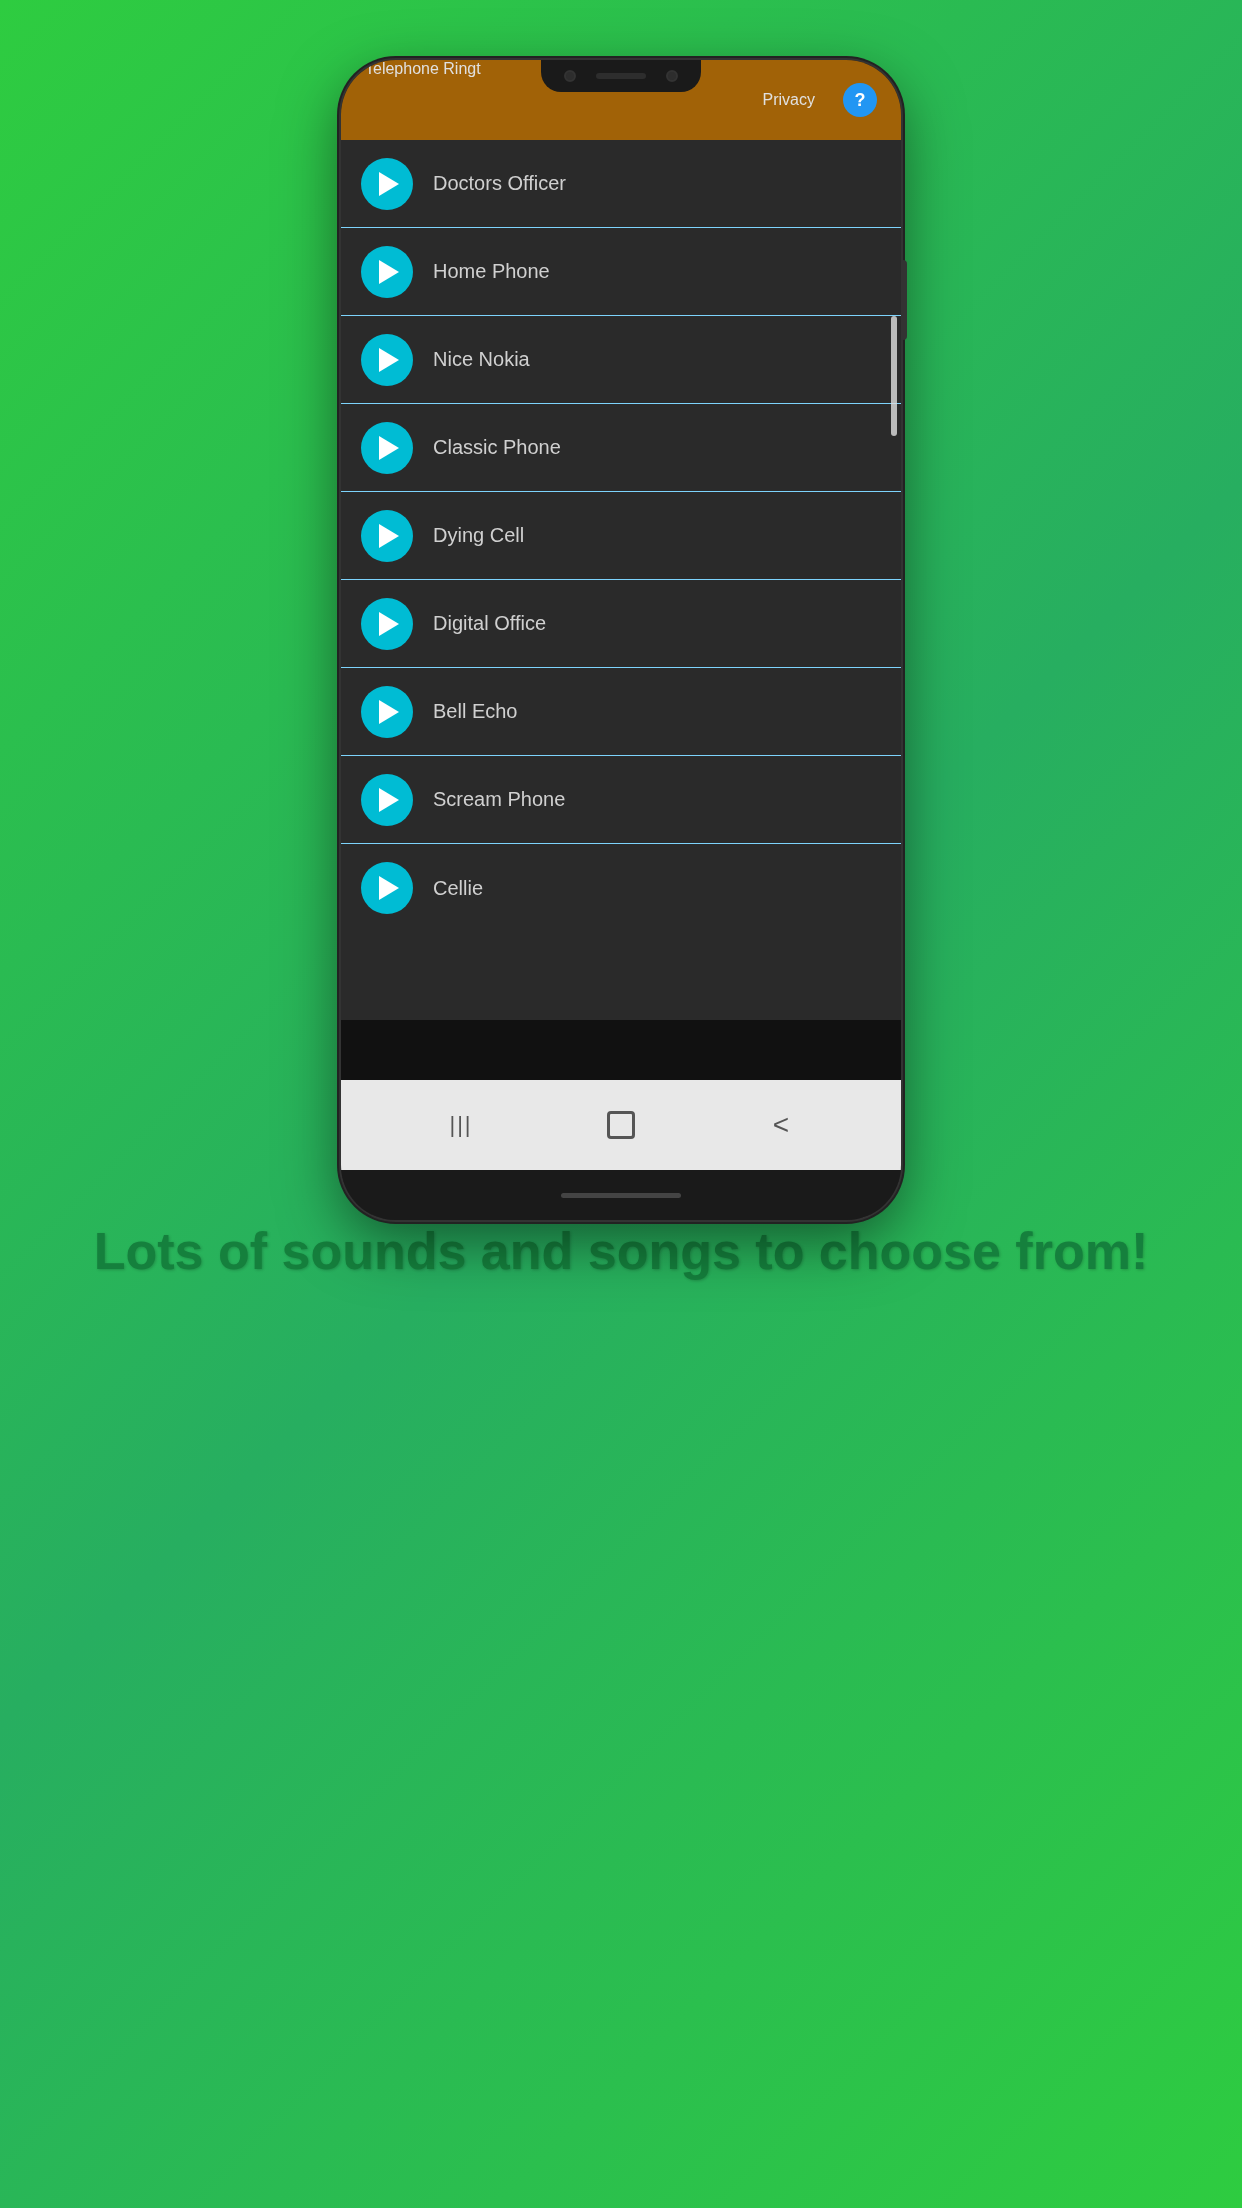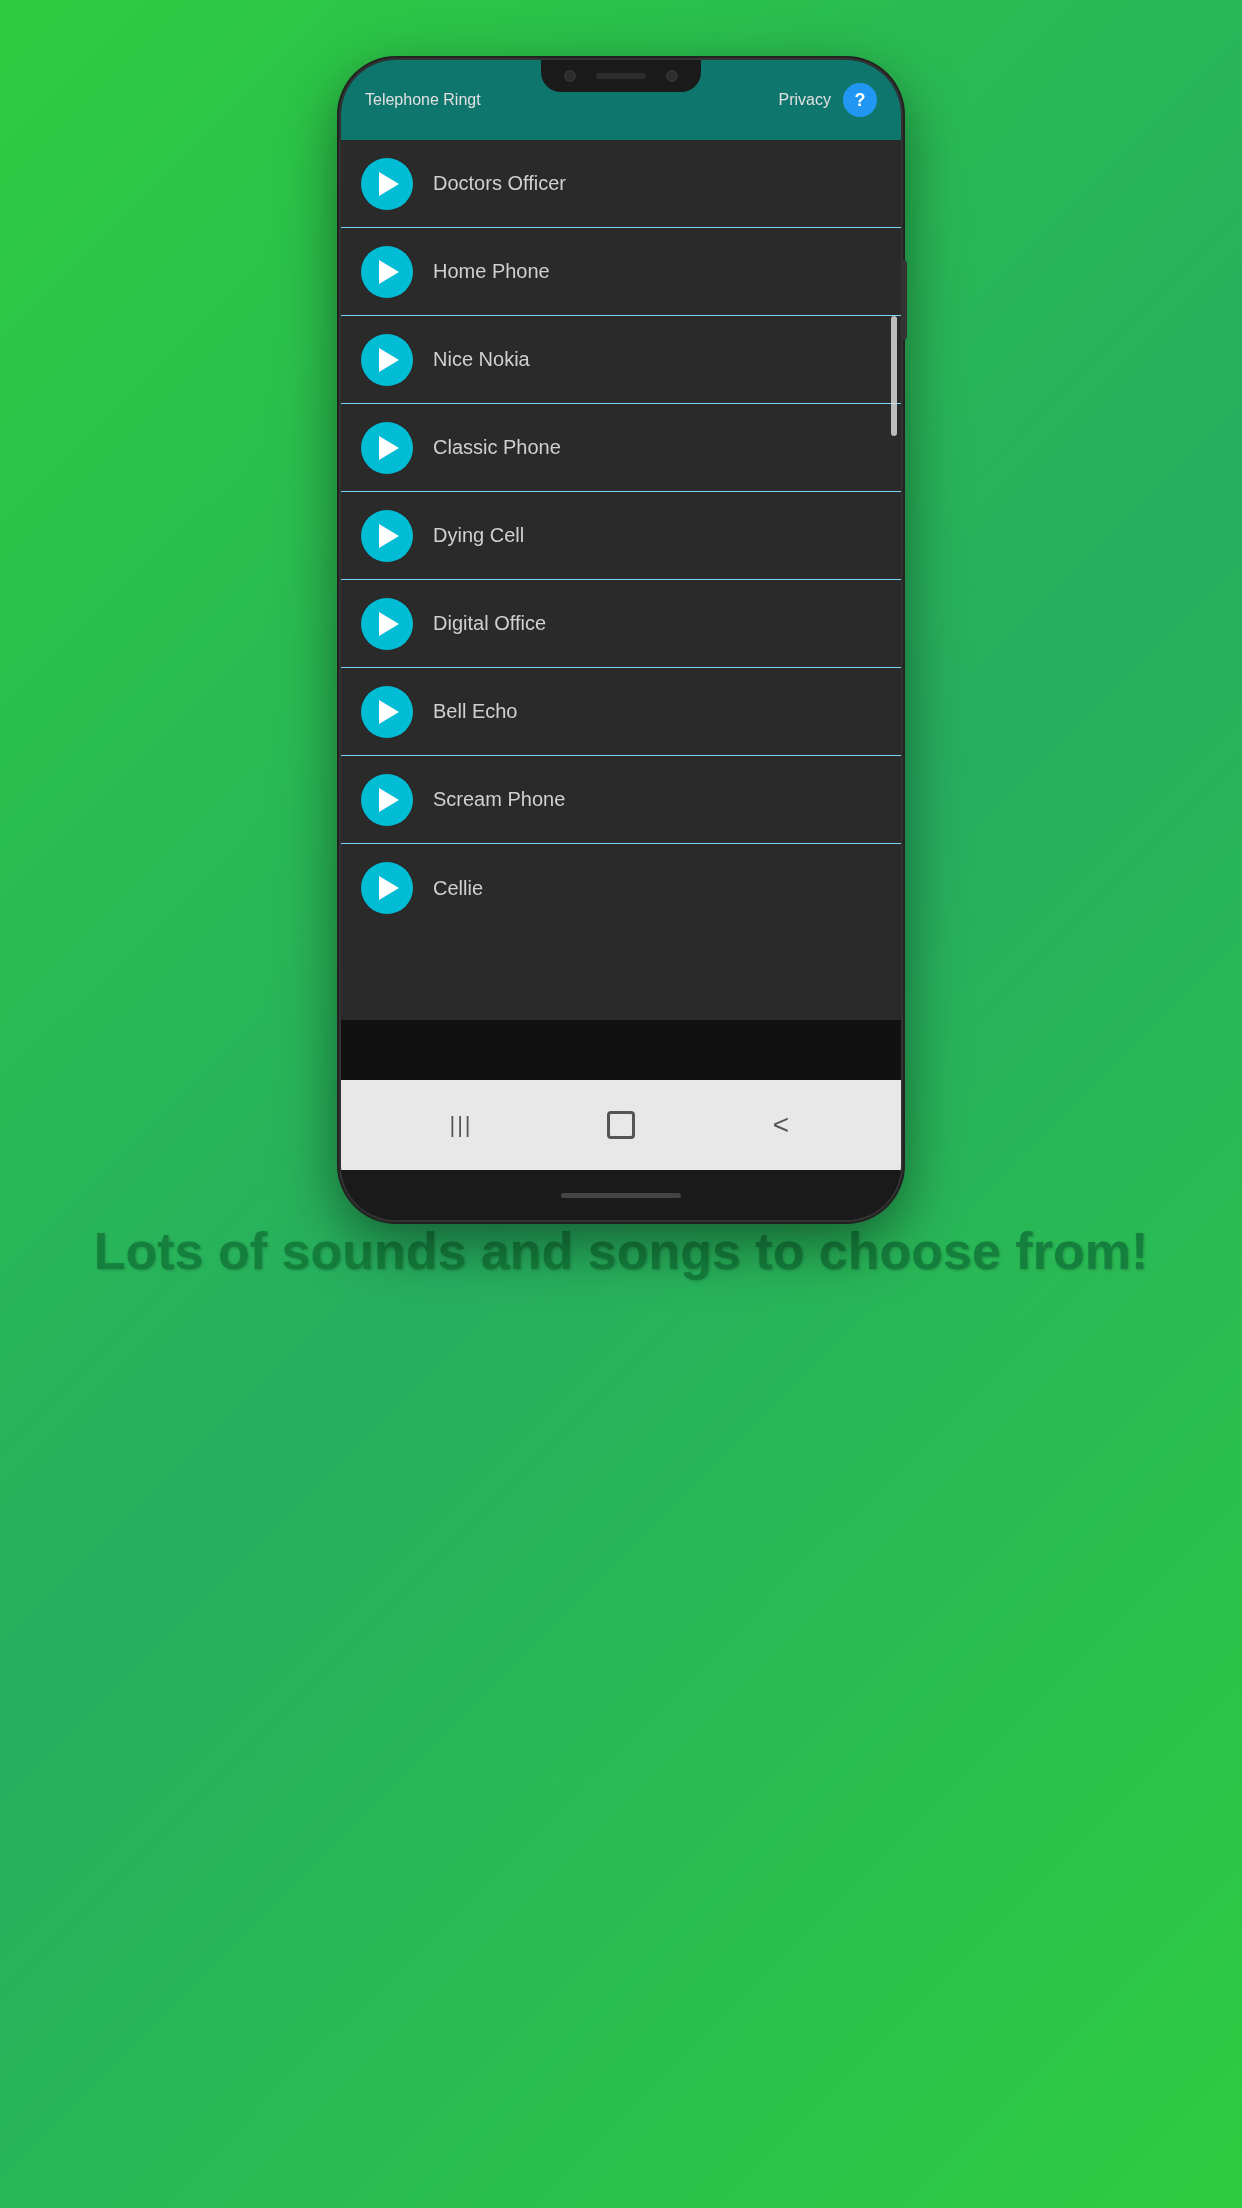--- a/index.html
+++ b/index.html
@@ -44,24 +44,23 @@
       height: 100%;
       border-radius: 55px;
       overflow: hidden;
       background: #2a2a2a;
       display: flex;
       flex-direction: column;
     }
 
     
     .status-bar {
-      background: #0f766e;
+      background: #a16207;
       height: 80px;
       display: flex;
-      align-items: center;
       justify-content: space-between;
       padding: 0 24px;
       position: relative;
       flex-shrink: 0;
     }
 
     .notch {
       position: absolute;
       top: 0;
       left: 50%;
@@ -93,21 +92,21 @@
 
     .app-title {
       color: #e0e0e0;
       font-size: 16px;
       font-weight: 400;
     }
 
     .header-right {
       display: flex;
       align-items: center;
-      gap: 12px;
+      gap: 28px;
     }
 
     .privacy-text {
       color: #e0e0e0;
       font-size: 16px;
     }
 
     .help-icon {
       width: 34px;
       height: 34px;

